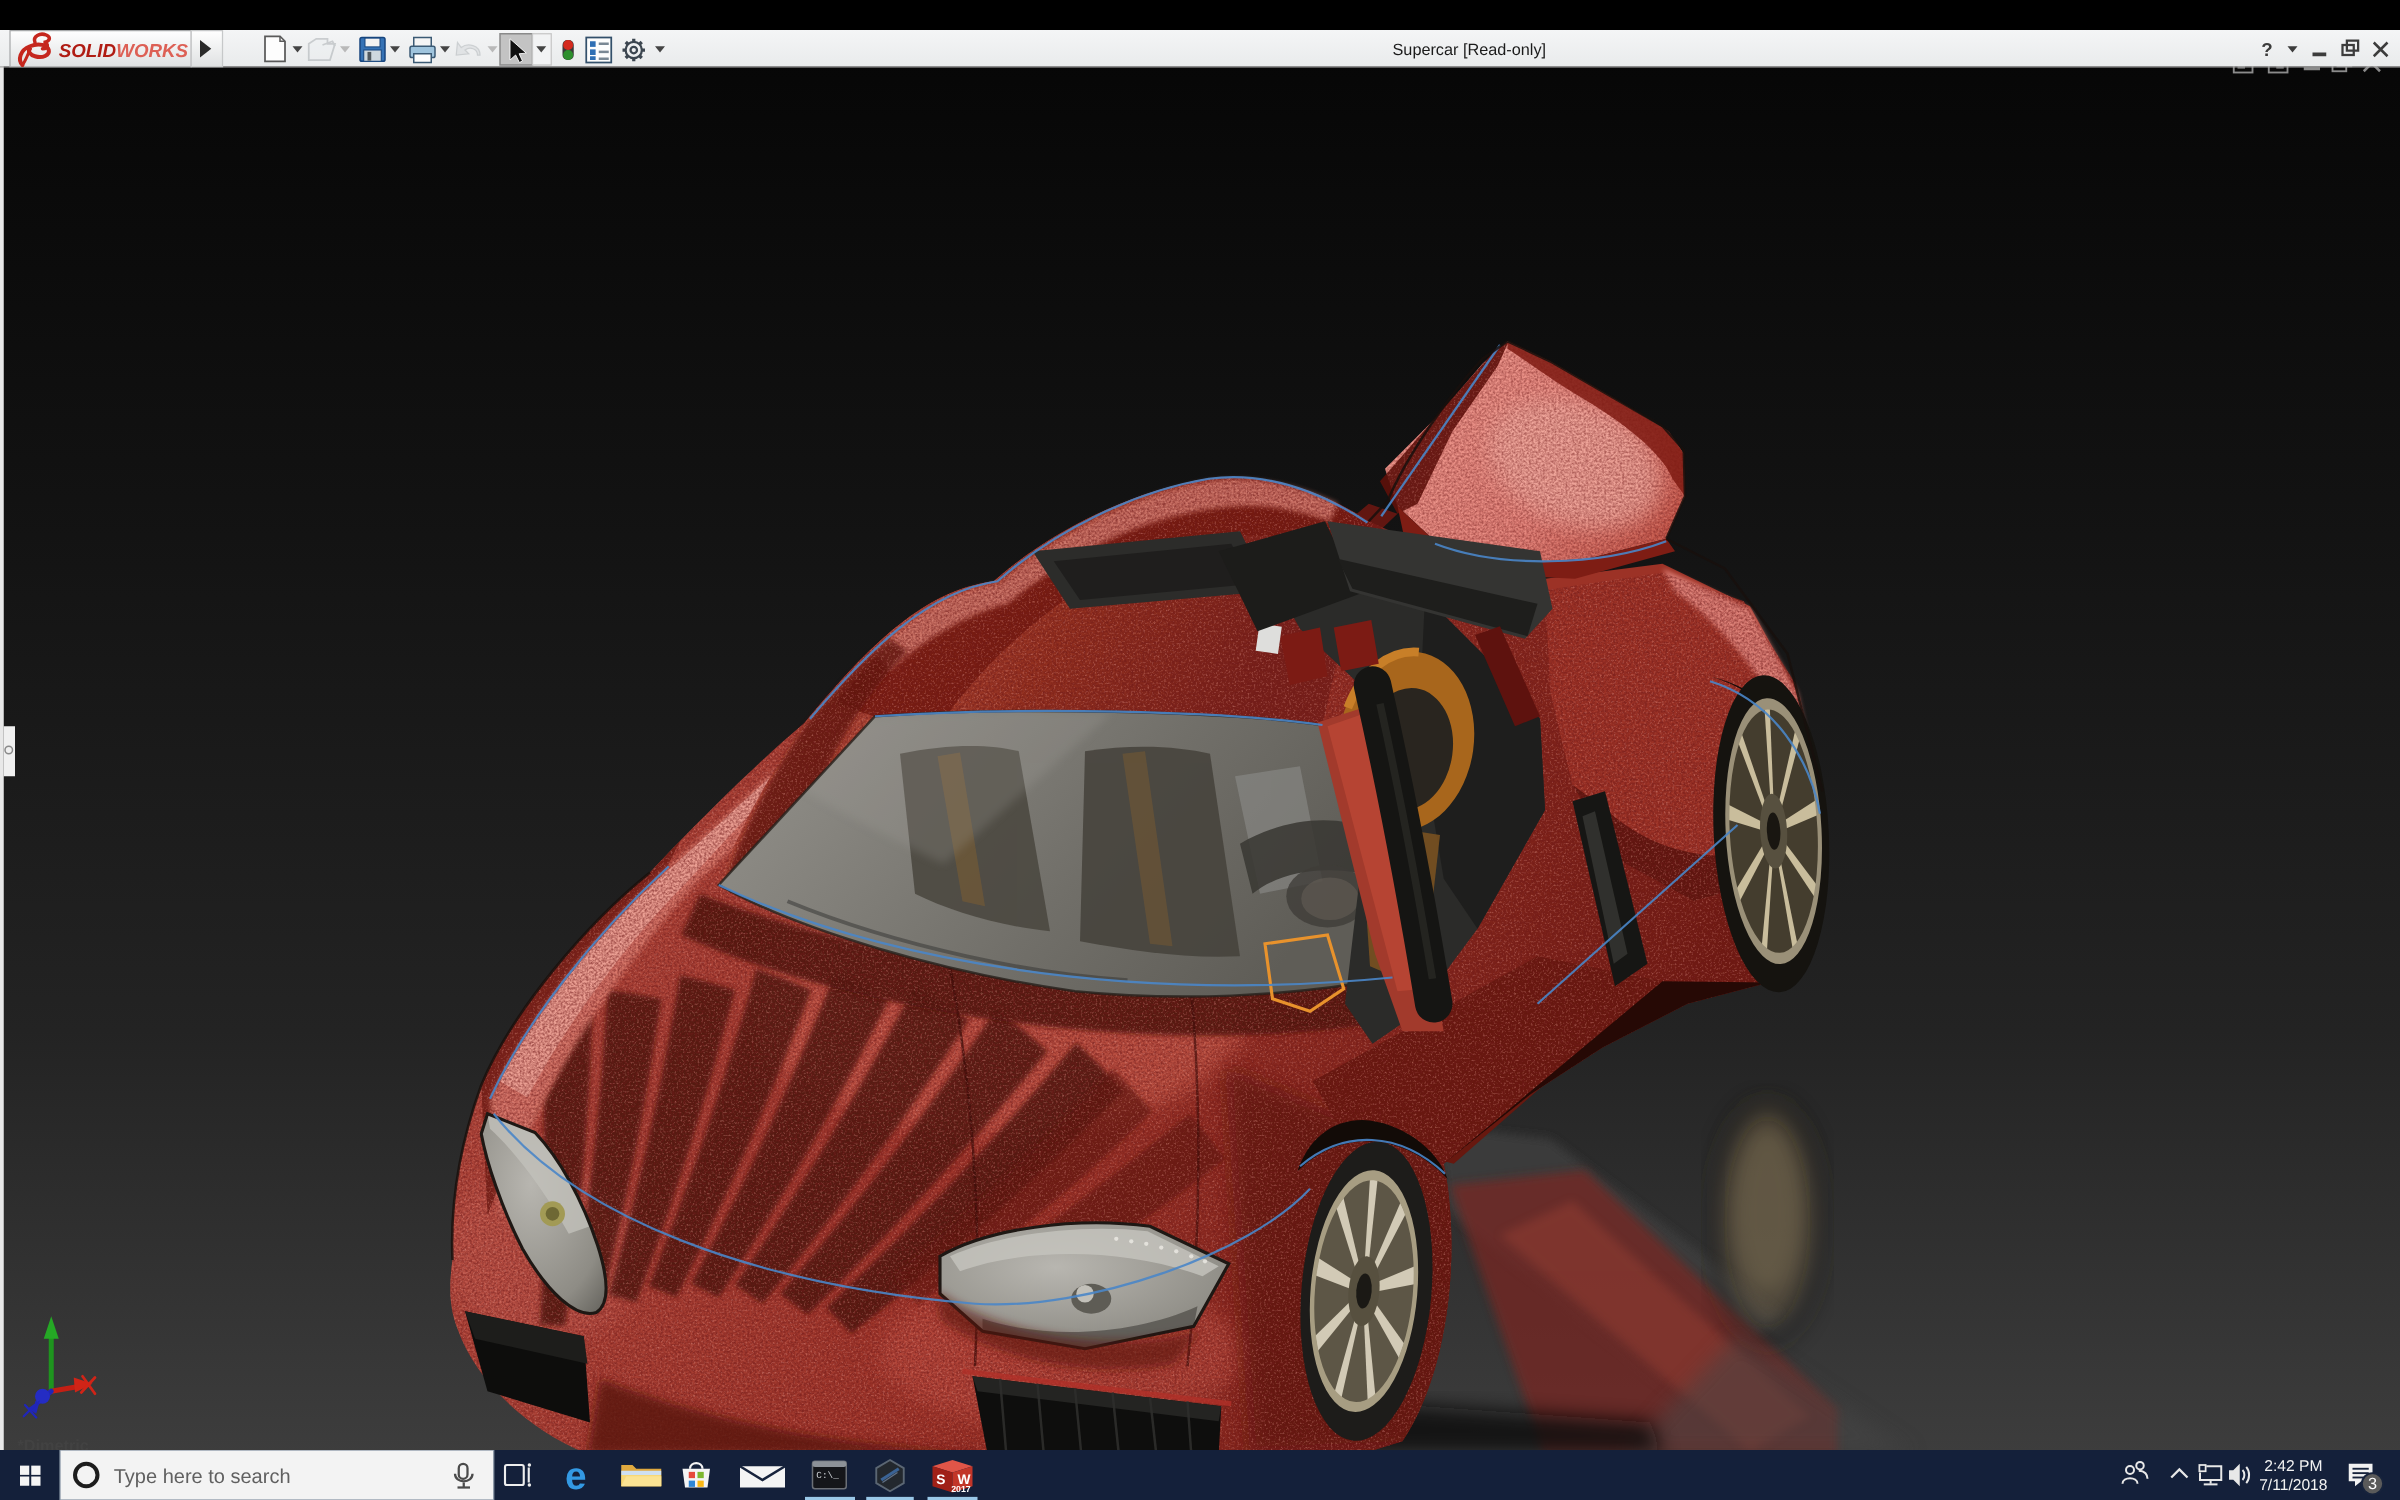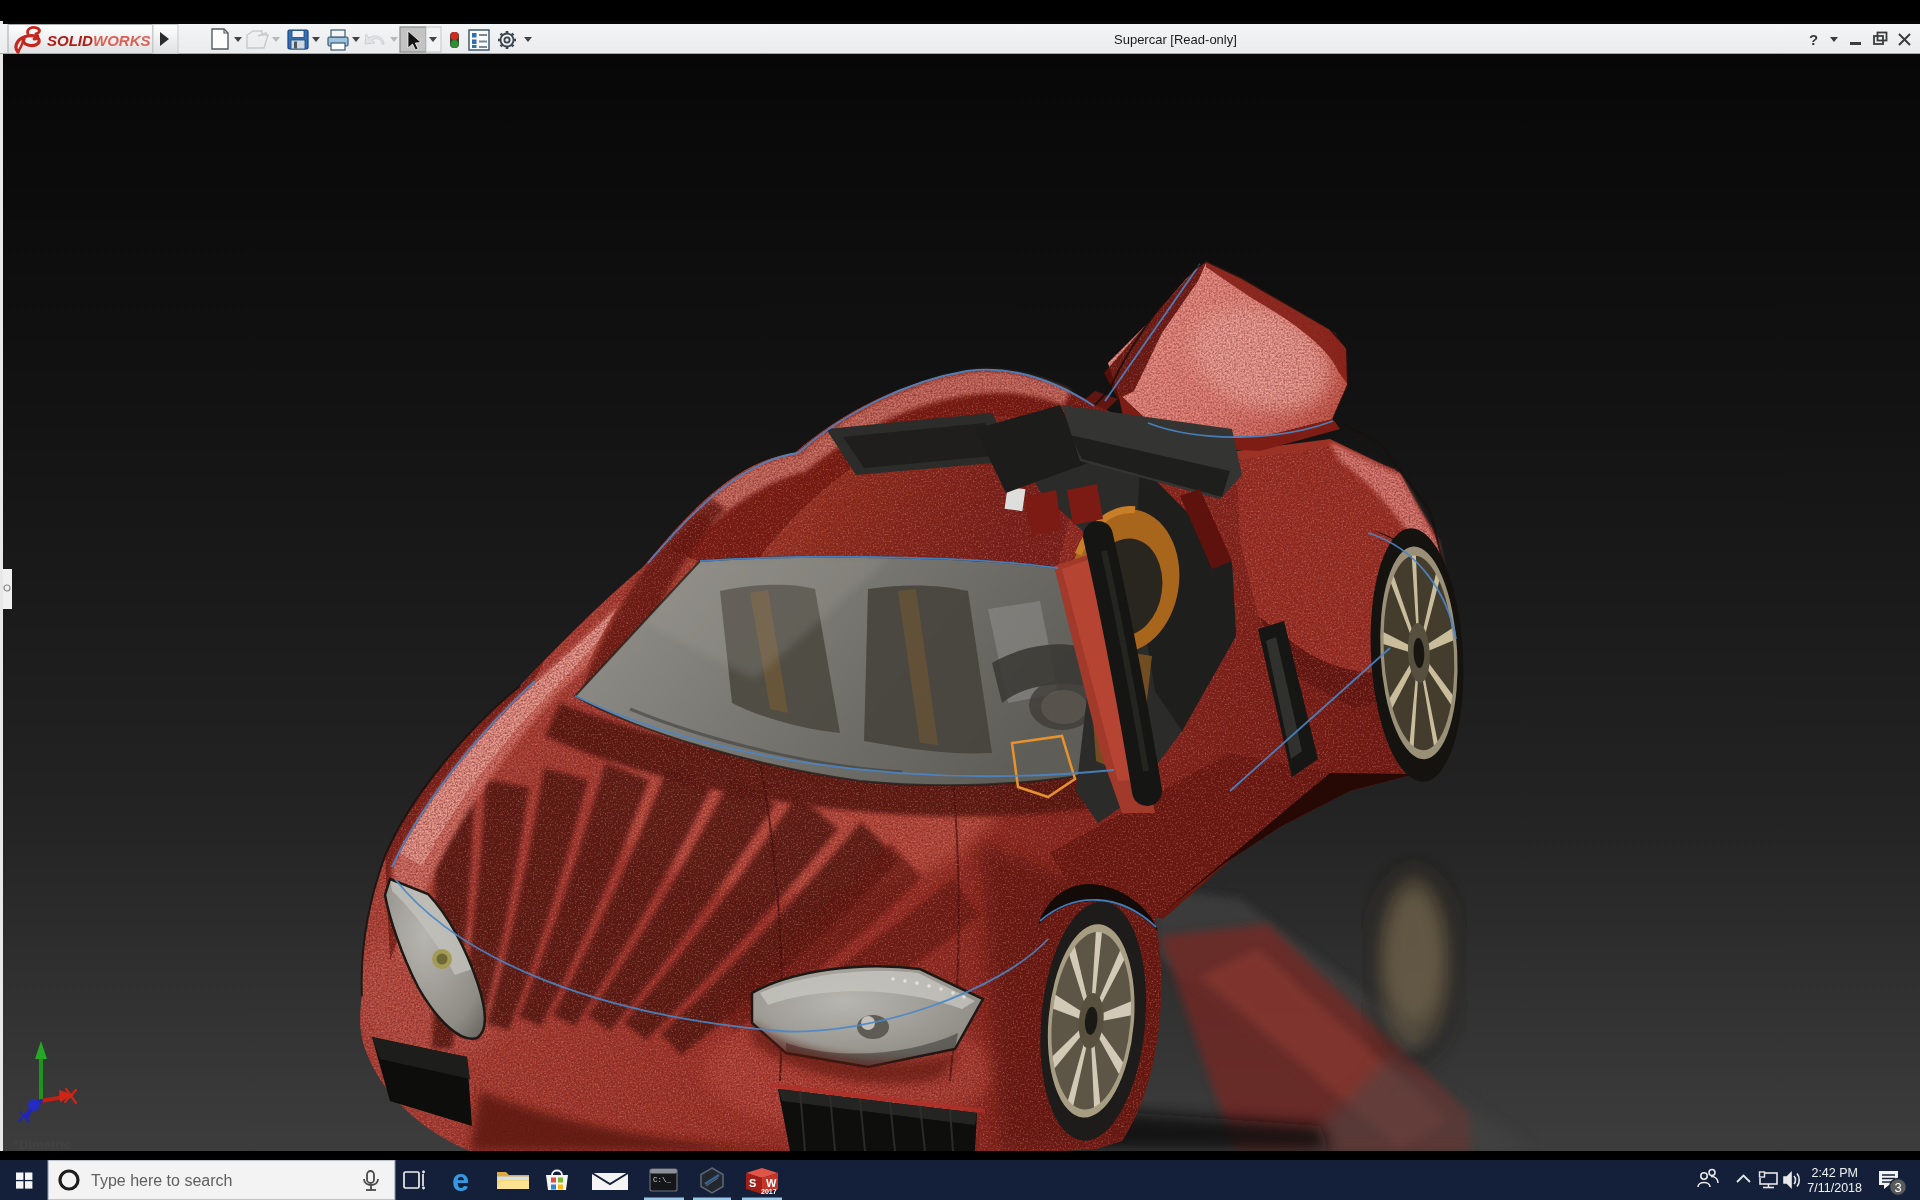--- a/index.html
+++ b/index.html
@@ -1,19 +1,19 @@
 <!DOCTYPE html>
 <html><head>
 <meta charset="utf-8">
 <style>
 html,body{margin:0;padding:0;width:1920px;height:1200px;overflow:hidden;background:#000;
 font-family:"Liberation Sans",sans-serif;}
 #titlebar{position:absolute;left:0;top:0;width:1920px;height:30px;
 background:linear-gradient(#f4f5f6,#e9ebec);border-bottom:1px solid #a8a8a8;box-sizing:border-box;margin-top:24px;}
-#viewport{position:absolute;left:0;top:21px;width:1920px;height:817px;text-align:center;}
+#viewport{position:absolute;left:0;top:33px;width:1920px;height:817px;text-align:center;}
 #taskbar{position:absolute;left:0;top:1160px;width:1920px;height:40px;background:#e5e5e5;}
 .abs{position:absolute;}
 </style>
 </head>
 <body>
 <div id="viewport">
 <svg class="abs" style="left:0;top:0" width="1920" height="1130" viewBox="0 30 1920 1130">
 <defs>
   <linearGradient id="bgG" x1="0" y1="30" x2="0" y2="1160" gradientUnits="userSpaceOnUse">
     <stop offset="0" stop-color="#060606"></stop>

